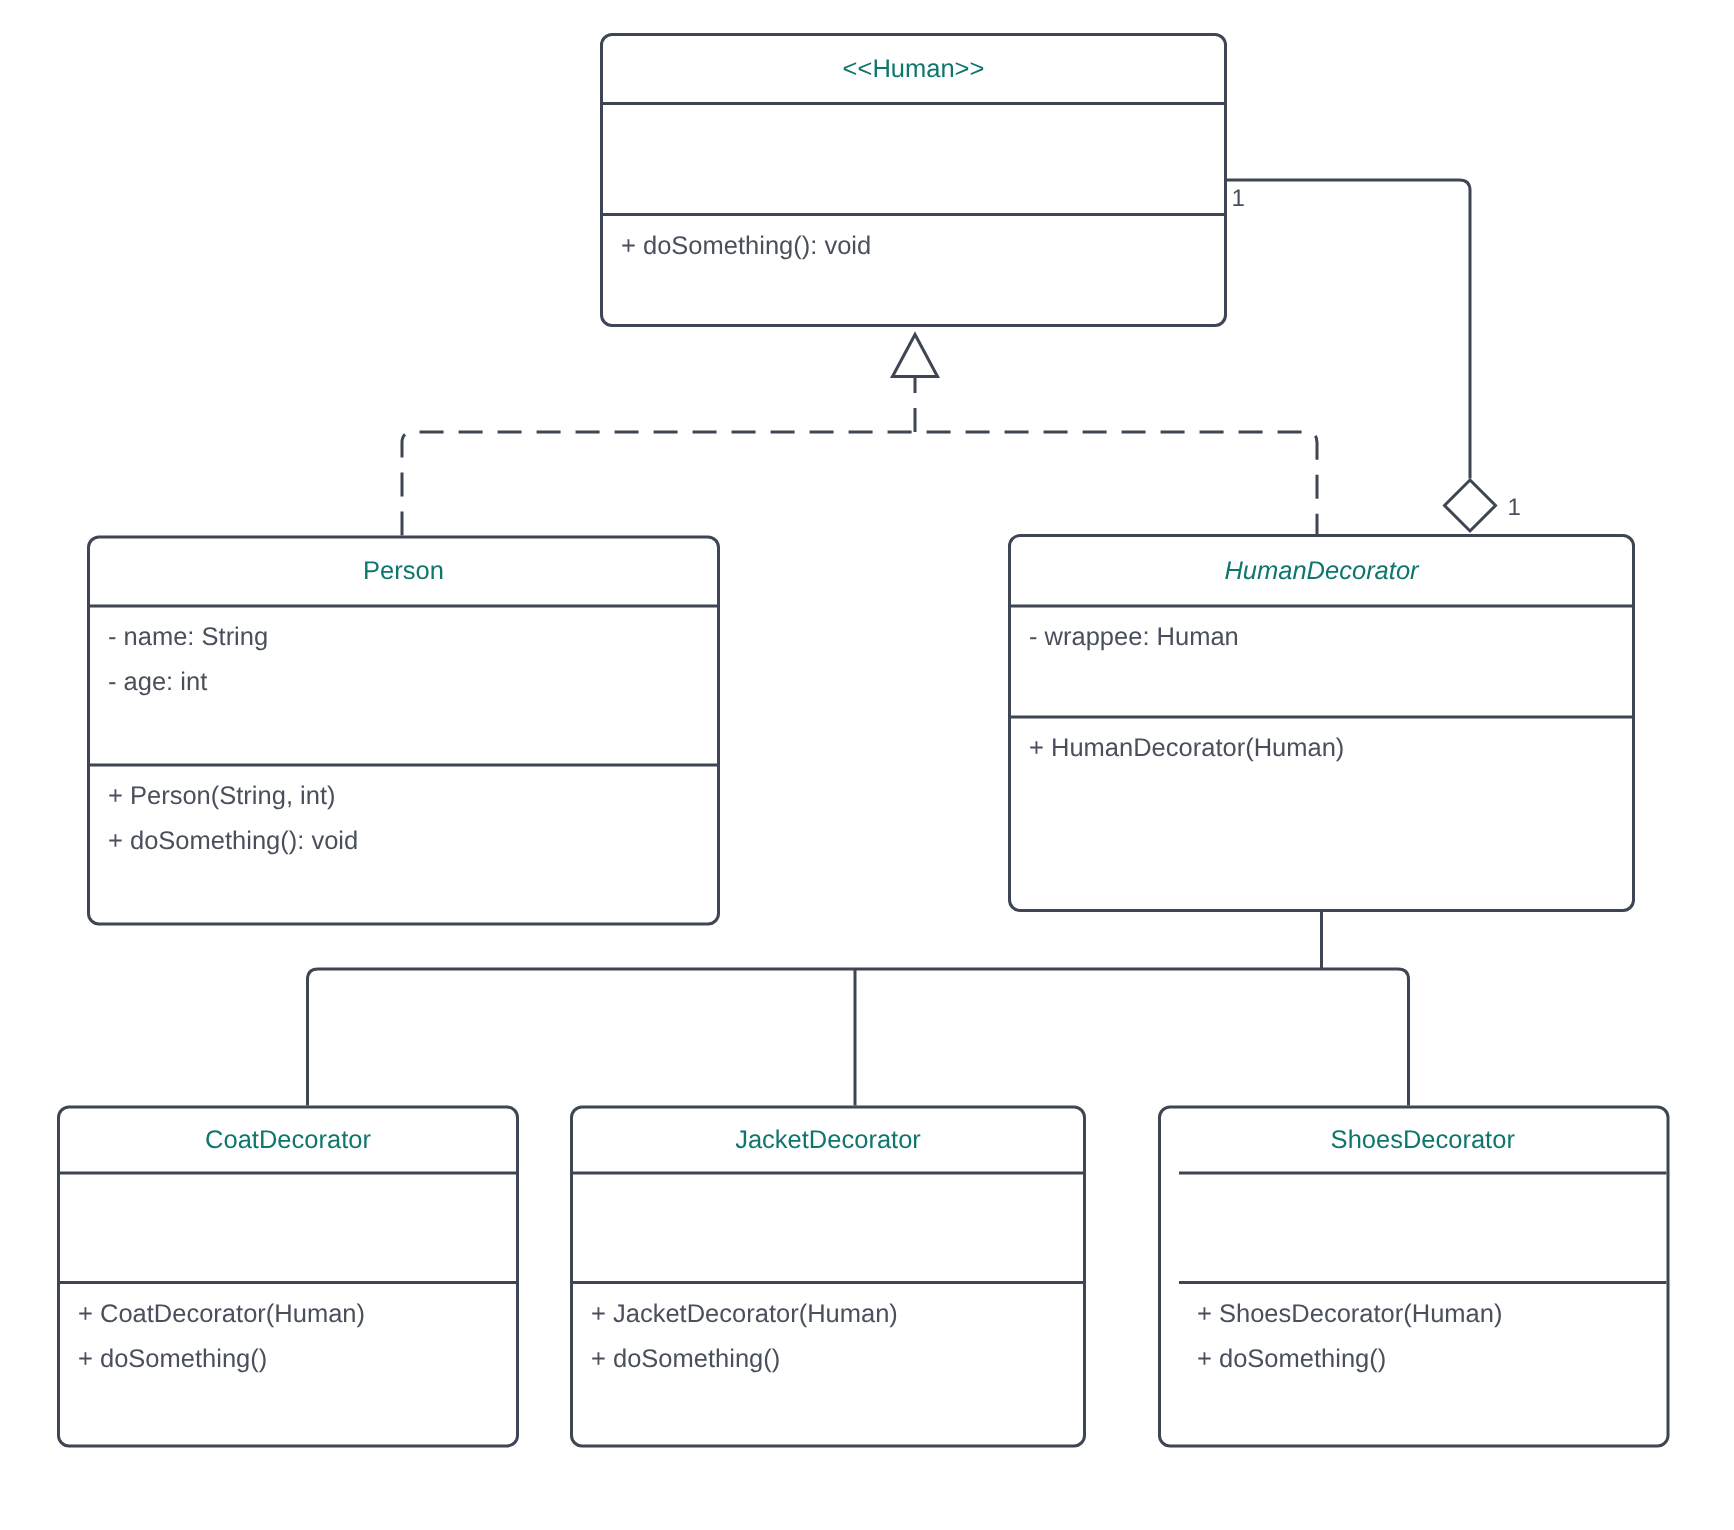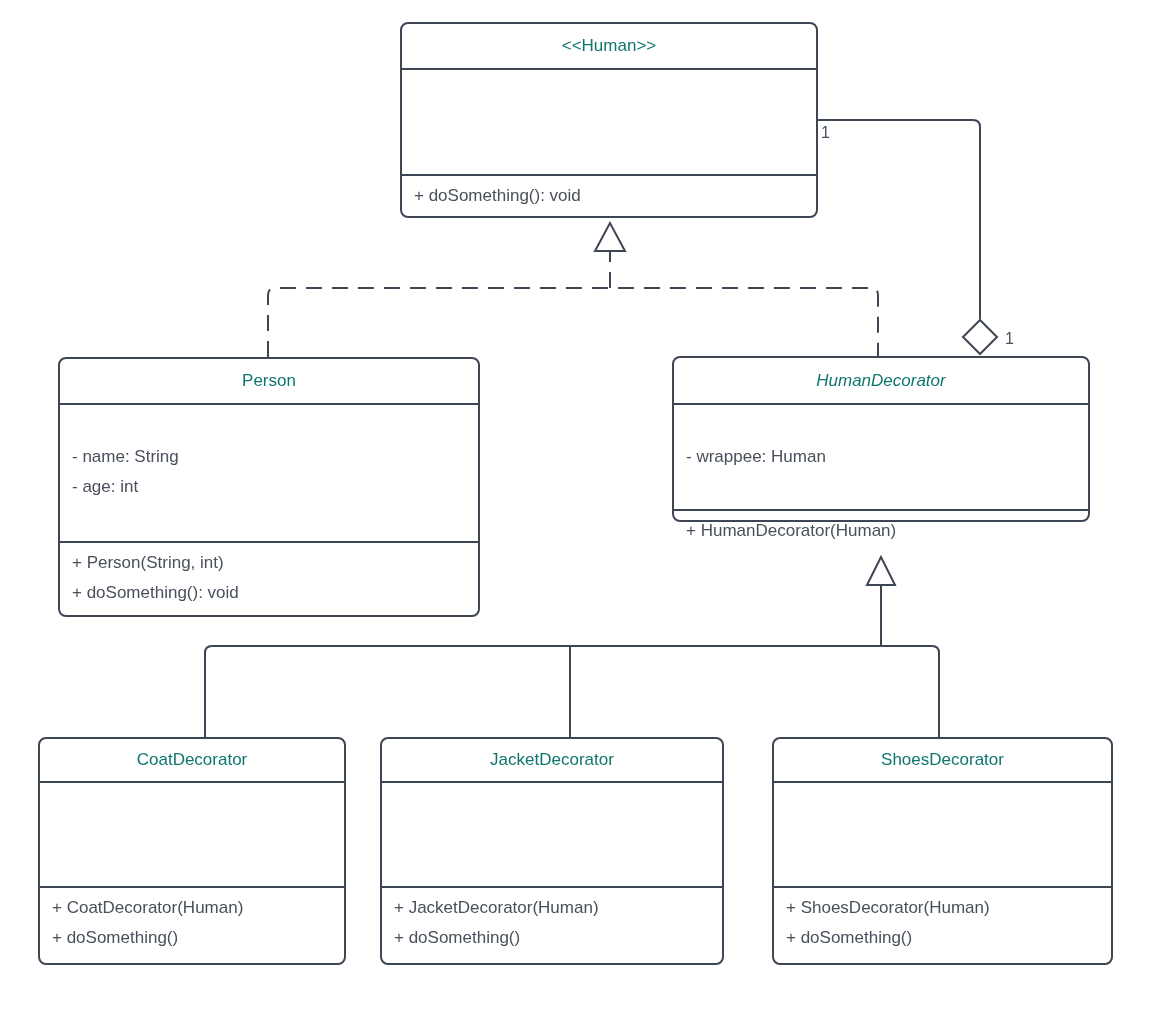--- a/index.html
+++ b/index.html
@@ -28,21 +28,20 @@
     font-size:17px;
     color:#0f766e;
     flex:0 0 auto;
   }
   .uml-title.italic{font-style:italic;}
   .uml-attrs{
     box-sizing:border-box;
     border-bottom:2px solid #3f4653;
     padding:5px 12px;
     flex:0 0 auto;
-    margin-top:32px;
   }
   .uml-methods{
     box-sizing:border-box;
     padding:5px 12px;
     flex:1 1 auto;
   }
   .uml-line{
     font-size:17px;
     line-height:30px;
     white-space:pre;
@@ -97,21 +96,21 @@
     <div class="uml-attrs" style="height:106px;">
       <div class="uml-line">- name: String</div>
       <div class="uml-line">- age: int</div>
     </div>
     <div class="uml-methods">
       <div class="uml-line">+ Person(String, int)</div>
       <div class="uml-line">+ doSomething(): void</div>
     </div>
   </div>
 
-  <div class="uml-class" style="left:672px;top:356px;width:418px;height:166px;">
+  <div class="uml-class" style="left:672px;top:356px;width:418px;height:252px;">
     <div class="uml-title italic" style="height:47px;">HumanDecorator</div>
     <div class="uml-attrs" style="height:74px;">
       <div class="uml-line">- wrappee: Human</div>
     </div>
     <div class="uml-methods">
       <div class="uml-line">+ HumanDecorator(Human)</div>
     </div>
   </div>
 
   <div class="uml-class" style="left:38px;top:737px;width:308px;height:228px;">
@@ -125,21 +124,21 @@
 
   <div class="uml-class" style="left:380px;top:737px;width:344px;height:228px;">
     <div class="uml-title" style="height:44px;">JacketDecorator</div>
     <div class="uml-attrs" style="height:73px;"></div>
     <div class="uml-methods">
       <div class="uml-line">+ JacketDecorator(Human)</div>
       <div class="uml-line">+ doSomething()</div>
     </div>
   </div>
 
-  <div class="uml-class" style="left:772px;top:737px;width:341px;height:228px;">
+  <div class="uml-class" style="left:772px;top:737px;width:341px;height:228px;padding-left:12px;">
     <div class="uml-title" style="height:44px;">ShoesDecorator</div>
     <div class="uml-attrs" style="height:73px;"></div>
     <div class="uml-methods">
       <div class="uml-line">+ ShoesDecorator(Human)</div>
       <div class="uml-line">+ doSomething()</div>
     </div>
   </div>
 
 </div>
 

